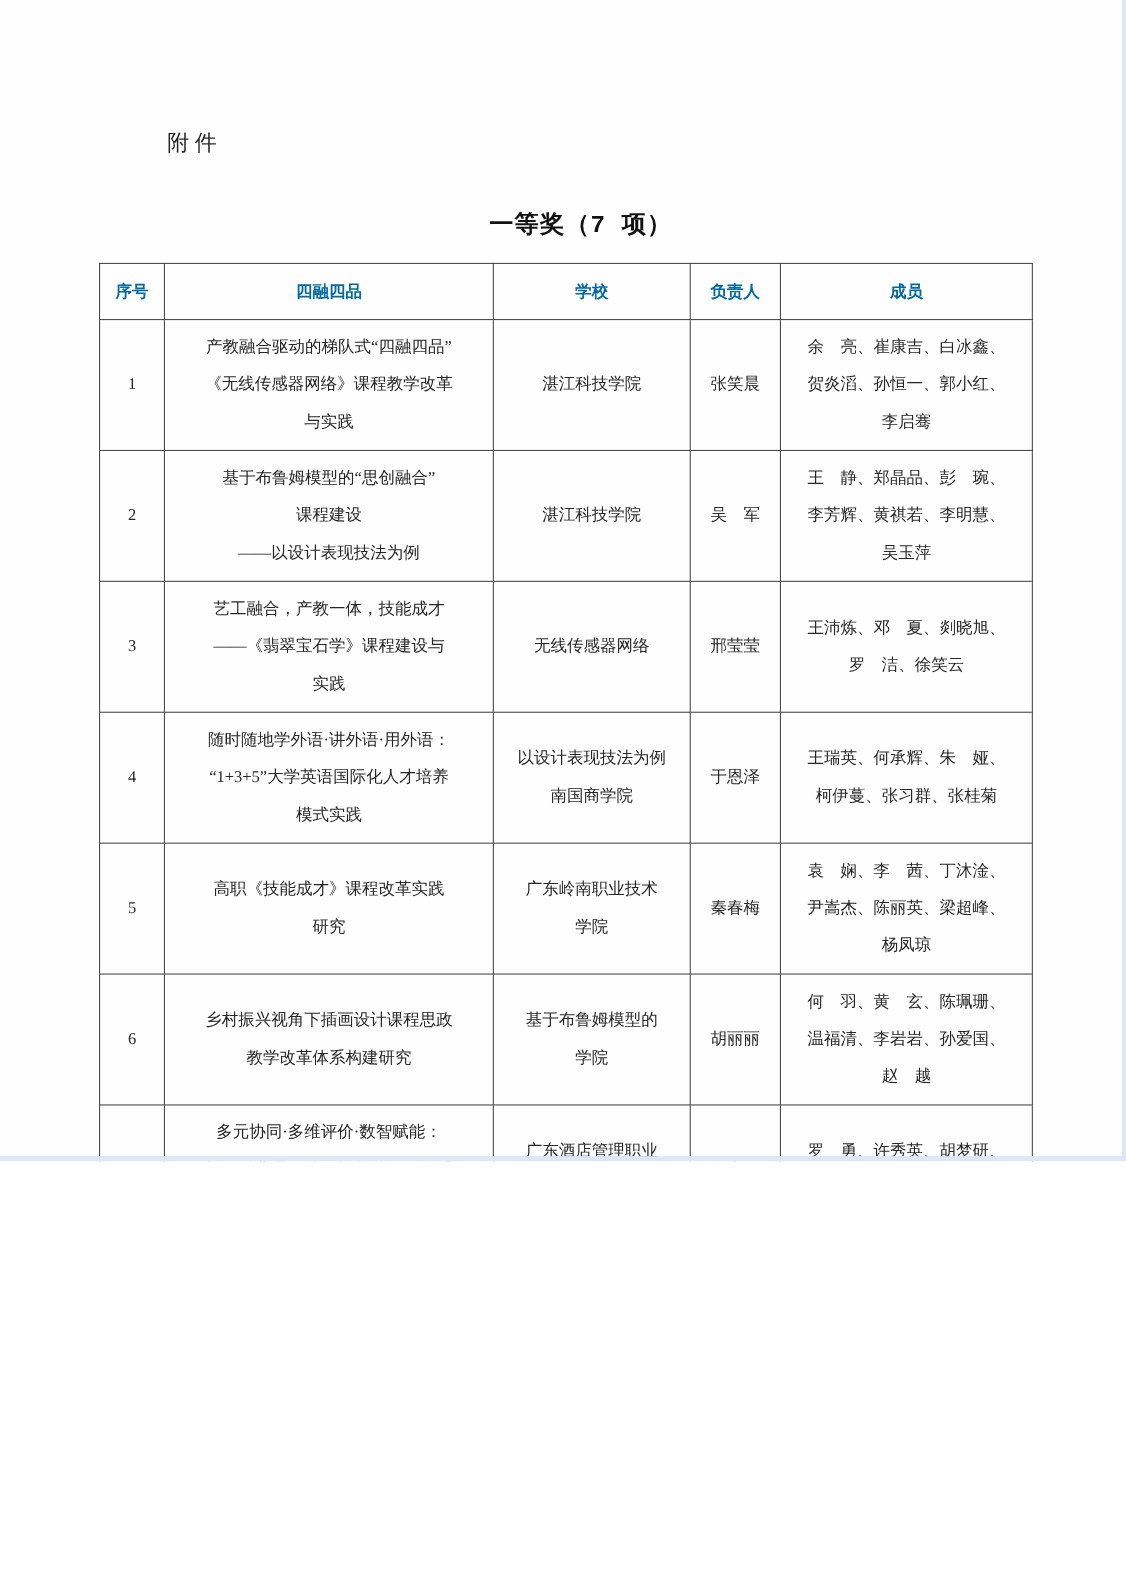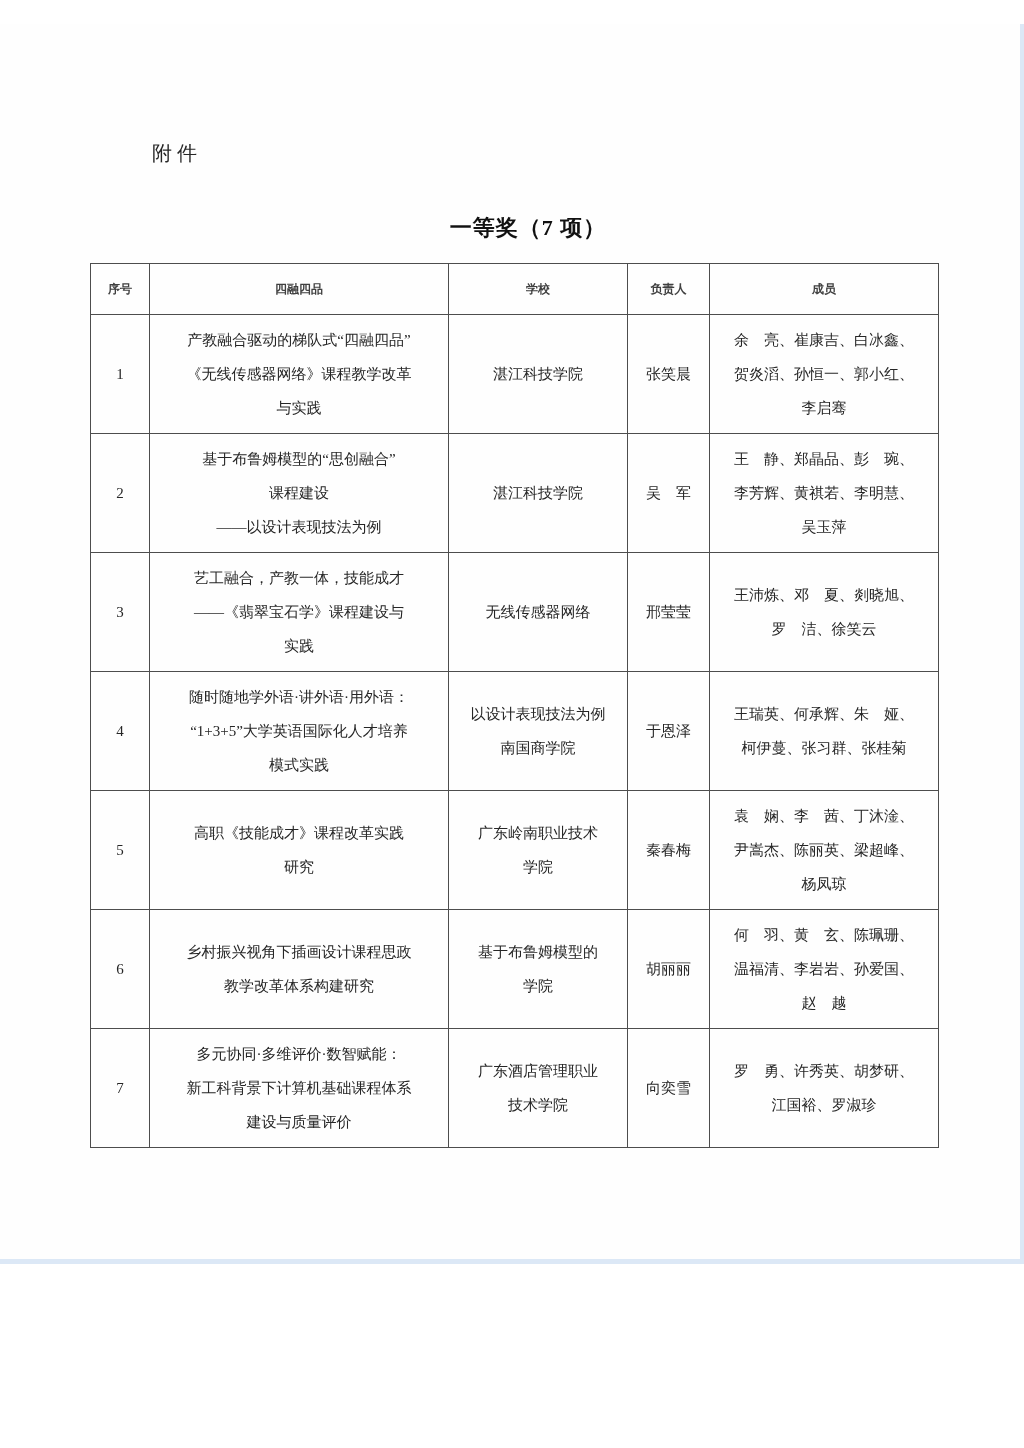--- a/index.html
+++ b/index.html
@@ -3,26 +3,25 @@
 <meta charset="utf-8">
 <style>
   html, body {
     margin: 0;
     padding: 0;
     background: #ffffff;
   }
   .page {
     position: relative;
     width: 1024px;
-    height: 1240px;
+    height: 1056px;
     background: #fefefe;
     overflow: hidden;
     color: #1e1e1e;
     font-family: "Liberation Serif", "DejaVu Serif", serif;
-    margin-top: 24px;
   }
   .edge-right {
     position: absolute;
     top: 0; right: 0;
     width: 4px; height: 100%;
     background: #dce8f6;
   }
   .edge-bottom {
     position: absolute;
     left: 0; bottom: 0;
@@ -42,21 +41,21 @@
     font-weight: bold;
     font-size: 22px;
     letter-spacing: 1px;
     color: #111;
   }
   .title-line1 { margin-top: 56px; }
   .title-line2 { margin-top: 32px; }
   .award-title {
     margin-top: 46px;
     text-align: center;
-    font-family: Liberation Serif, serif;
+    font-family: Liberation Mono, monospace;
     font-weight: bold;
     font-size: 22px;
     letter-spacing: 1px;
     color: #111;
     padding-left: 32px;
   }
   table.award-table {
     border-collapse: collapse;
     table-layout: fixed;
     width: 848px;
@@ -65,23 +64,23 @@
   }
   .award-table th, .award-table td {
     border: 1px solid #4d4d4d;
     text-align: center;
     vertical-align: middle;
     white-space: pre-line;
     overflow: hidden;
   }
   .award-table th {
     height: 50px;
-    font-size: 12px;
+    font-size: 15px;
     font-weight: bold;
-    color: #404040;
+    color: #0369a1;
     padding: 0 2px;
     font-family: Liberation Mono, monospace;
   }
   .award-table td {
     font-size: 15px;
     line-height: 34px;
     padding: 8px 2px;
     color: #262626;
   }
   .col-no    { width: 59px; }

